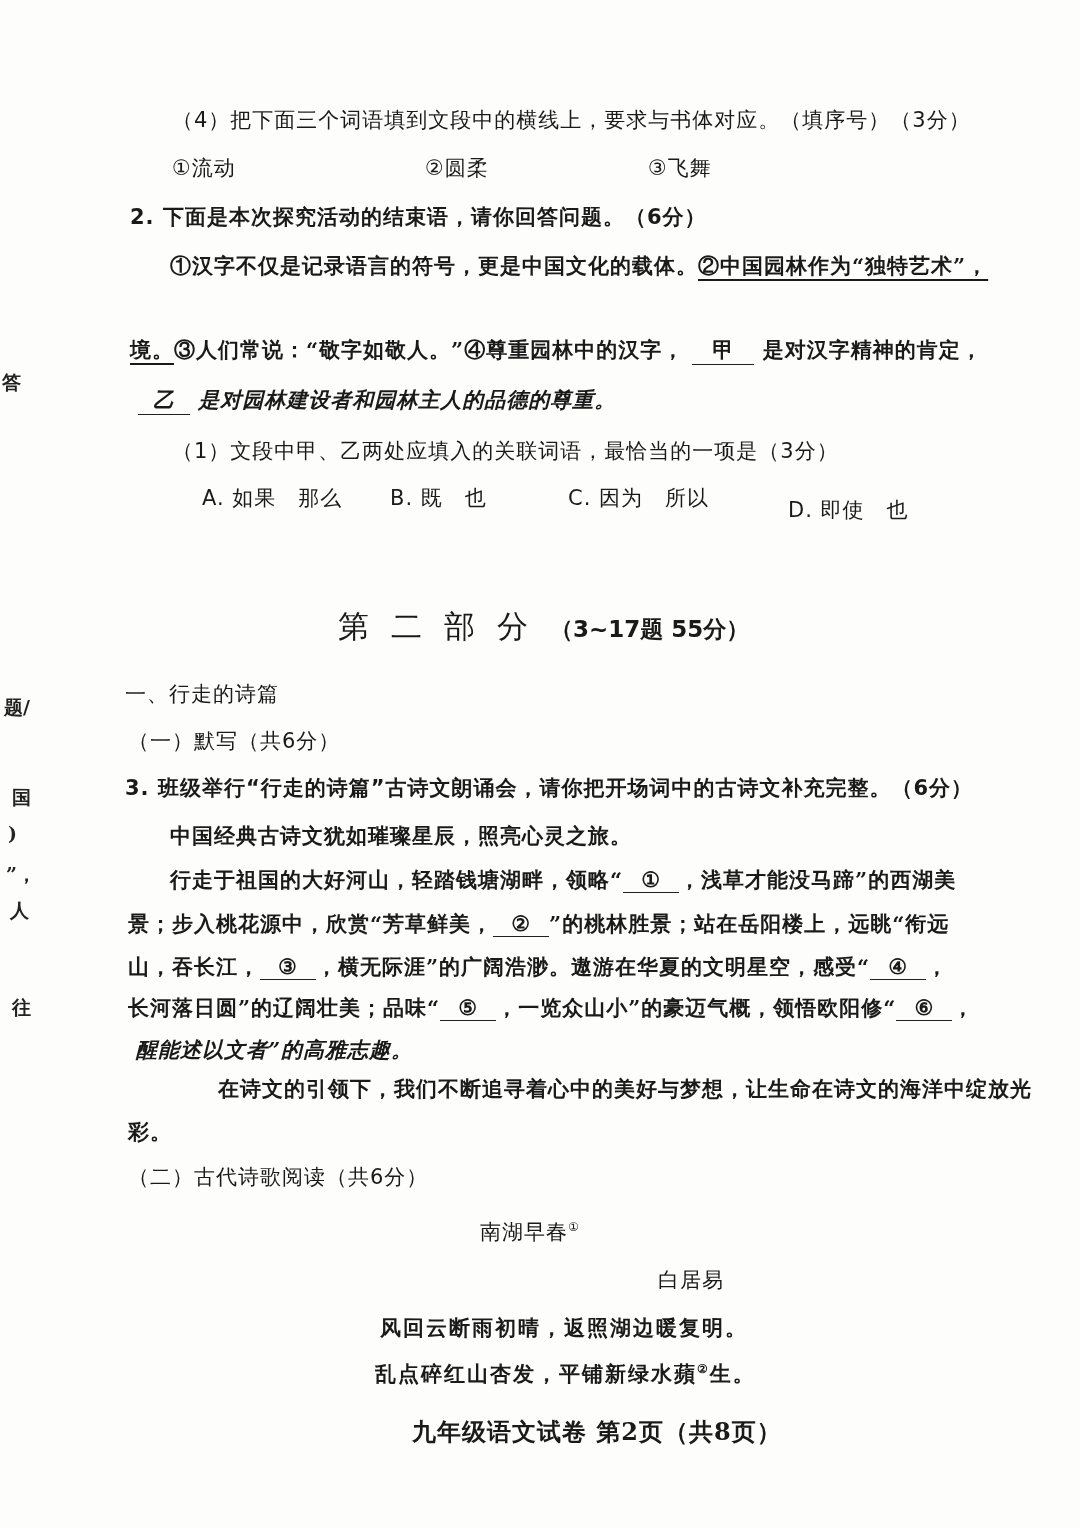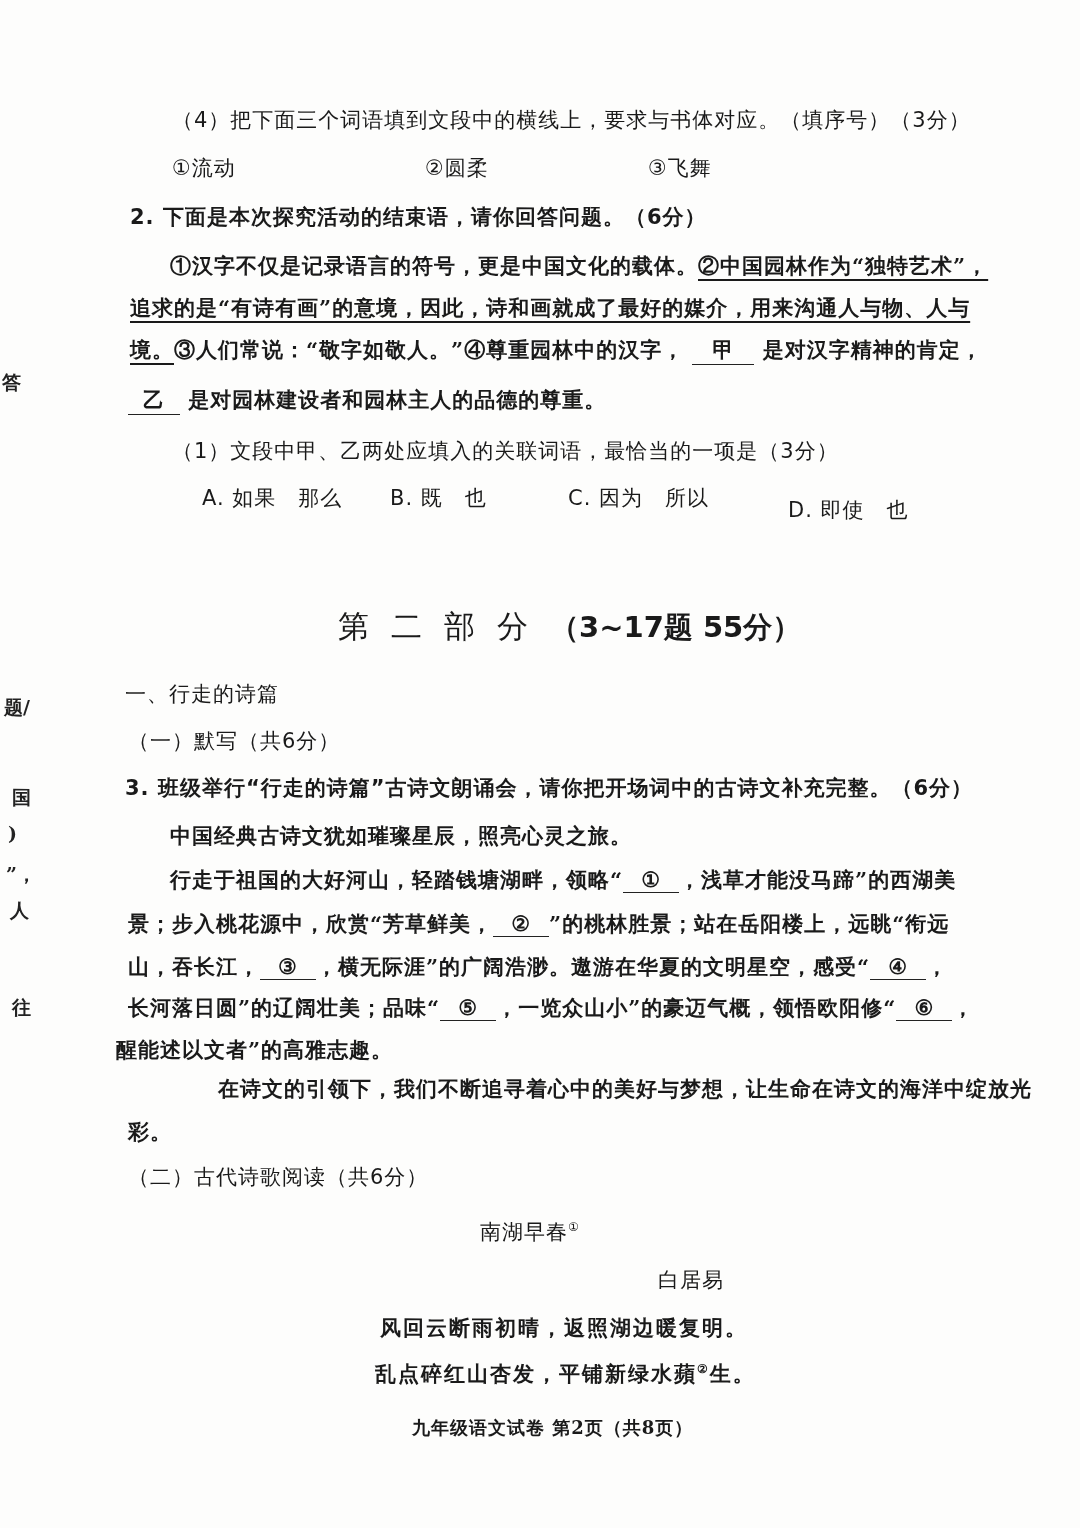--- a/index.html
+++ b/index.html
@@ -15,24 +15,24 @@
   .line { font-size: 21px; letter-spacing: 1px; }
   .bold { font-weight: bold; }
   .sans { font-family: "DejaVu Sans", "Liberation Sans", sans-serif; }
   .ul { text-decoration: underline; text-underline-offset: 6px; text-decoration-thickness: 1.5px; }
   .blank {
     display: inline-block; border-bottom: 1.5px solid #222;
     text-align: center; padding: 0 6px; min-width: 44px;
   }
   .margin-frag { font-size: 19px; font-weight: bold; color: #222; }
   .section-title { font-size: 31px; letter-spacing: 22px; }
-  .section-title .sub { font-size: 29px; letter-spacing: 0; font-weight: bold; }
+  .section-title .sub { font-size: 23px; letter-spacing: 0; font-weight: bold; }
   .poem { font-size: 21px; letter-spacing: 2px; }
   sup { font-size: 12px; vertical-align: super; }
-  .footer { font-size: 18px; font-weight: bold; letter-spacing: 1px; }
+  .footer { font-size: 24px; font-weight: bold; letter-spacing: 1px; }
 </style>
 </head>
 <body>
 
 <div class="page">
 
   <div class="abs margin-frag" style="left:2px; top:370px;">答</div>
   <div class="abs margin-frag" style="left:4px; top:695px;">题/</div>
   <div class="abs margin-frag" style="left:12px; top:785px;">国</div>
   <div class="abs margin-frag" style="left:8px; top:822px;">)</div>
@@ -43,29 +43,26 @@
   <div class="abs line sans" style="left:172px; top:106px;">（4）把下面三个词语填到文段中的横线上，要求与书体对应。（填序号）（3分）</div>
   <div class="abs line sans" style="left:172px; top:154px;">①流动</div>
   <div class="abs line sans" style="left:425px; top:154px;">②圆柔</div>
   <div class="abs line sans" style="left:648px; top:154px;">③飞舞</div>
 
   <div class="abs line sans bold" style="left:130px; top:203px;">2. 下面是本次探究活动的结束语，请你回答问题。（6分）</div>
 
   <div class="abs line bold" style="left:170px; top:252px;">
     <span>①汉字不仅是记录语言的符号，更是中国文化的载体。</span><span class="ul">②中国园林作为“独特艺术”，</span>
   </div>
-  <div class="abs line bold" style="left:130px; top:294px;">
-    <span class="ul">追求的是“有诗有画”的意境，因此，诗和画就成了最好的媒介，用来沟通人与物、人与</span>
-  </div>
   <div class="abs line bold" style="left:130px; top:336px;">
     <span class="ul">境。</span><span>③人们常说：“敬字如敬人。”④尊重园林中的汉字，</span>
     <span class="blank" style="min-width:50px;">甲</span>
     <span>是对汉字精神的肯定，</span>
   </div>
-  <div class="abs line bold" style="left:128px; top:386px;">
+  <div class="abs line bold" style="left:138px; top:386px;font-style:italic;">
     <span class="blank" style="min-width:40px;">乙</span>
     <span>是对园林建设者和园林主人的品德的尊重。</span>
   </div>
 
   <div class="abs line sans" style="left:172px; top:437px;">（1）文段中甲、乙两处应填入的关联词语，最恰当的一项是（3分）</div>
   <div class="abs line sans" style="left:202px; top:484px;">A. 如果　那么</div>
   <div class="abs line sans" style="left:390px; top:484px;">B. 既　也</div>
   <div class="abs line sans" style="left:568px; top:484px;">C. 因为　所以</div>
   <div class="abs line sans" style="left:788px; top:484px;margin-top:12px;">D. 即使　也</div>
 
@@ -84,21 +81,21 @@
   </div>
   <div class="abs line bold" style="left:128px; top:910px;">
     <span>景；步入桃花源中，欣赏“芳草鲜美，</span><span class="blank">②</span><span>”的桃林胜景；站在岳阳楼上，远眺“衔远</span>
   </div>
   <div class="abs line bold" style="left:128px; top:953px;">
     <span>山，吞长江，</span><span class="blank">③</span><span>，横无际涯”的广阔浩渺。遨游在华夏的文明星空，感受“</span><span class="blank">④</span><span>，</span>
   </div>
   <div class="abs line bold" style="left:128px; top:994px;">
     <span>长河落日圆”的辽阔壮美；品味“</span><span class="blank">⑤</span><span>，一览众山小”的豪迈气概，领悟欧阳修“</span><span class="blank">⑥</span><span>，</span>
   </div>
-  <div class="abs line bold" style="left:116px; top:1036px;">醒能述以文者”的高雅志趣。</div>
+  <div class="abs line bold" style="left:136px; top:1036px;font-style:italic;">醒能述以文者”的高雅志趣。</div>
 
   <div class="abs line bold" style="left:170px; top:1075px;margin-left:48px;">在诗文的引领下，我们不断追寻着心中的美好与梦想，让生命在诗文的海洋中绽放光</div>
   <div class="abs line bold" style="left:128px; top:1118px;">彩。</div>
 
   <div class="abs line sans" style="left:128px; top:1163px;">（二）古代诗歌阅读（共6分）</div>
 
   <div class="abs line sans" style="left:480px; top:1218px;">
     <span>南湖早春</span><sup>①</sup>
   </div>
   <div class="abs line sans" style="left:658px; top:1266px;">白居易</div>

